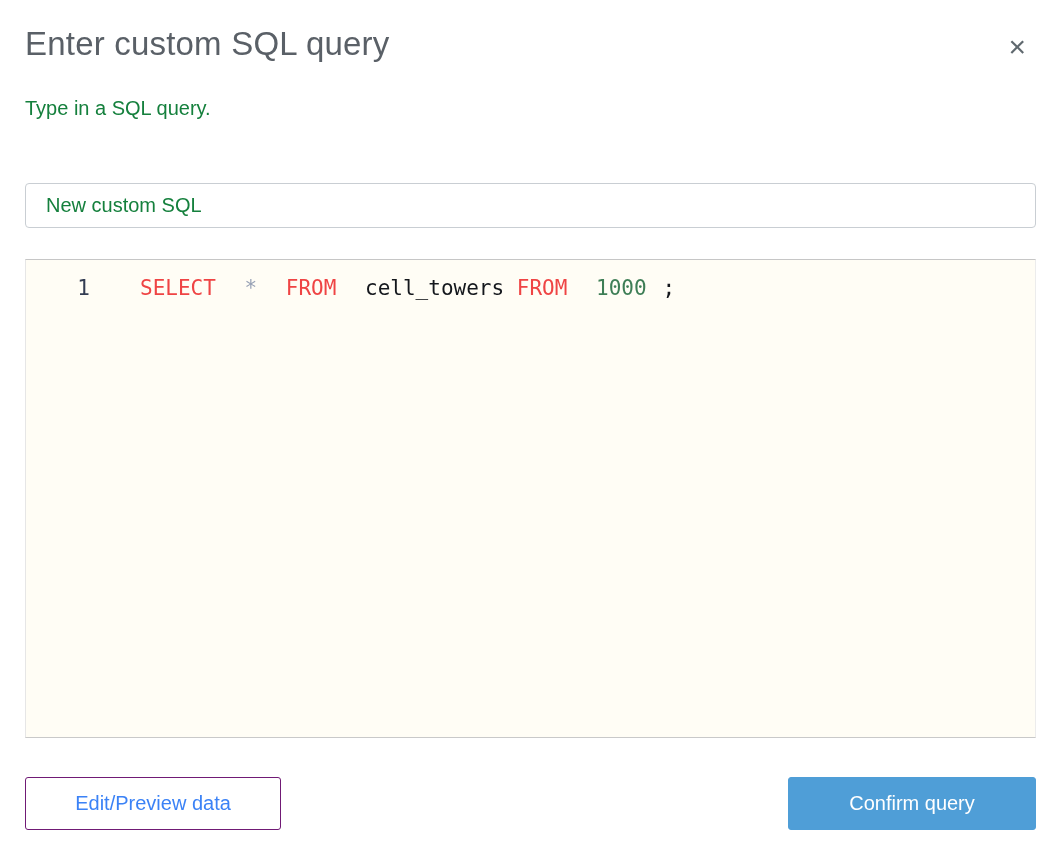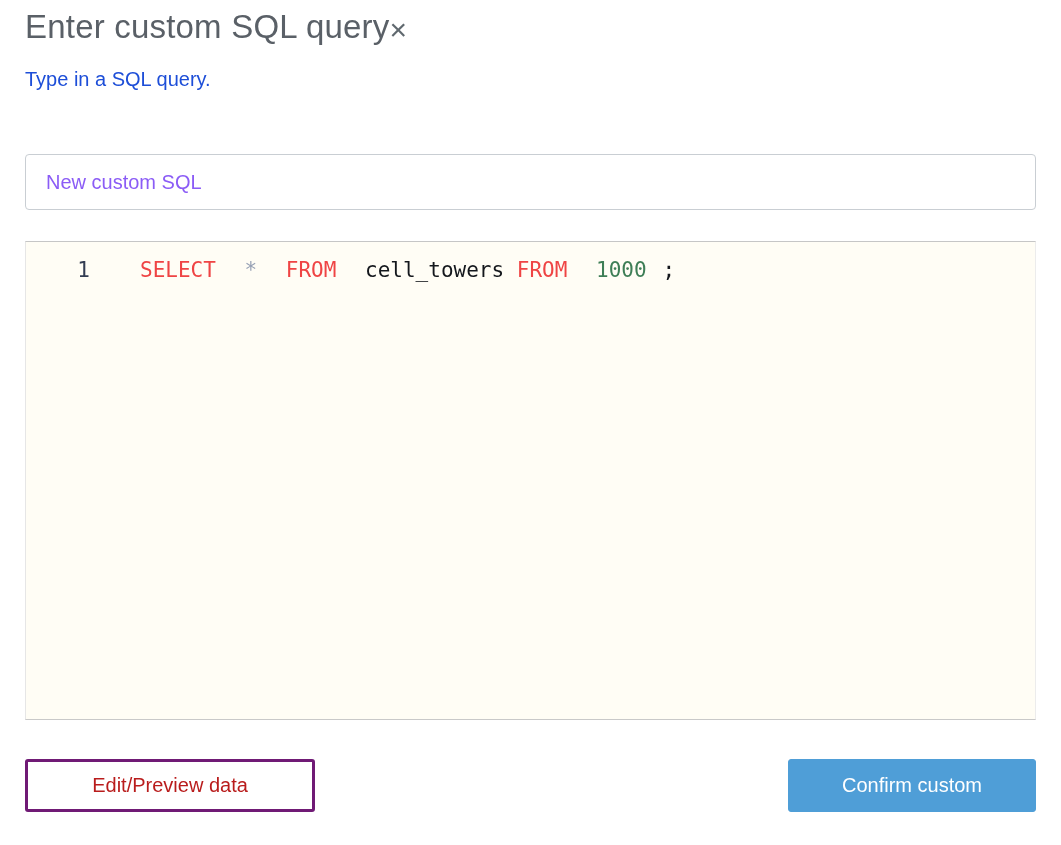--- a/index.html
+++ b/index.html
@@ -6,43 +6,43 @@
   html, body {
     width: 1061px; height: 845px;
     background: #ffffff;
     font-family: "Liberation Sans", sans-serif;
     overflow: hidden;
   }
   .dialog { padding: 0 25px; width: 1061px; height: 845px; }
 
   
   .header {
-    display: flex; justify-content: flex-start; align-items: flex-start;
-    padding-top: 7px;
+    display: flex; justify-content: space-between; align-items: flex-start;
+    padding-top: 24px;
   }
   .title {
     font-size: 33px; font-weight: 400; color: #5a6067;
     letter-spacing: 0.2px; line-height: 40px;
   }
   .close {
     font-size: 30px; line-height: 30px; color: #60696f;
     cursor: pointer; margin: 8px 10px 0 0; font-weight: 400;
     user-select: none;
   }
 
   .subtitle {
-    margin-top: 20px; font-size: 20px; color: #1d4ed8; line-height: 24px;
+    margin-top: 32px; font-size: 20px; color: #15803d; line-height: 24px;
   }
 
   
   .name-input {
-    margin-top: 63px; width: 1011px; height: 56px;
+    margin-top: 63px; width: 1011px; height: 45px;
     border: 1px solid #c9ced3; border-radius: 4px;
     font-family: "Liberation Sans", sans-serif;
-    font-size: 20px; color: #8b5cf6; padding: 0 20px;
+    font-size: 20px; color: #15803d; padding: 0 20px;
     background: #ffffff; outline: none; display: block;
   }
 
   
   .editor {
     margin-top: 31px; width: 1011px; height: 479px;
     background: #fffdf5;
     border-top: 1px solid #c6c6c6;
     border-bottom: 1px solid #c9c9c9;
     border-left: 1px solid #e6e6e6;
@@ -66,22 +66,22 @@
     margin-top: 39px; width: 1011px;
     display: flex; justify-content: space-between; align-items: center;
   }
   .btn {
     height: 53px; border-radius: 3px; font-size: 20px;
     font-family: "Liberation Sans", sans-serif;
     cursor: pointer; display: inline-flex;
     align-items: center; justify-content: center;
   }
   .btn-outline {
-    width: 290px; background: #ffffff;
-    border: 3px solid #701a75; color: #b91c1c;
+    width: 256px; background: #ffffff;
+    border: 1px solid #701a75; color: #3b82f6;
   }
   .btn-primary {
     width: 248px; background: #4f9ed7;
     border: 1px solid #4f9ed7; color: #ffffff;
   }
 </style>
 </head>
 <body>
 
 <div class="dialog">
@@ -97,16 +97,16 @@
 
   <div class="editor">
     <div class="code-line">
         <span class="gutter">1</span>
         <span class="code"><span class="tok-kw">SELECT</span><span class="tok-plain"> </span><span class="tok-op">*</span><span class="tok-plain"> </span><span class="tok-kw">FROM</span><span class="tok-plain"> cell_towers </span><span class="tok-kw">FROM</span><span class="tok-plain"> </span><span class="tok-num">1000</span><span class="tok-plain">;</span></span>
       </div>
   </div>
 
   <div class="footer">
     <button class="btn btn-outline">Edit/Preview data</button>
-    <button class="btn btn-primary">Confirm custom</button>
+    <button class="btn btn-primary">Confirm query</button>
   </div>
 
 </div>
 
 </body></html>

